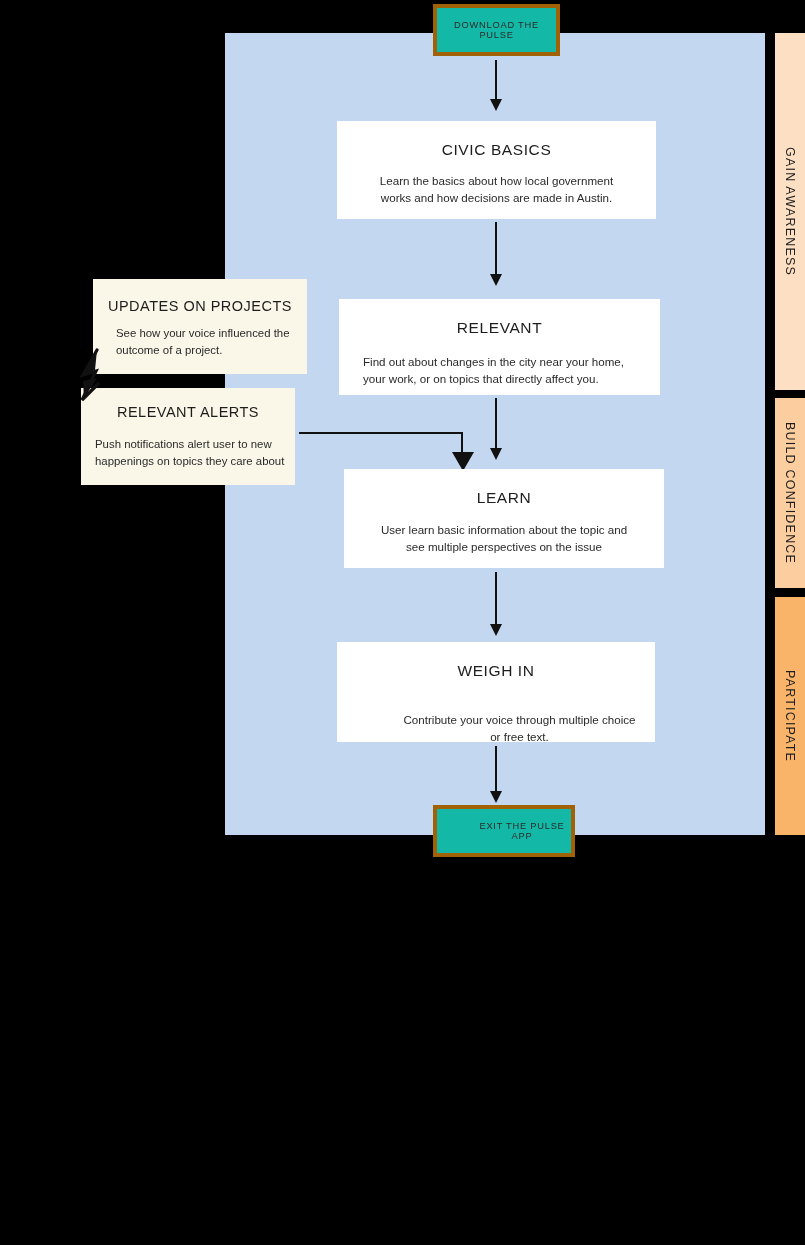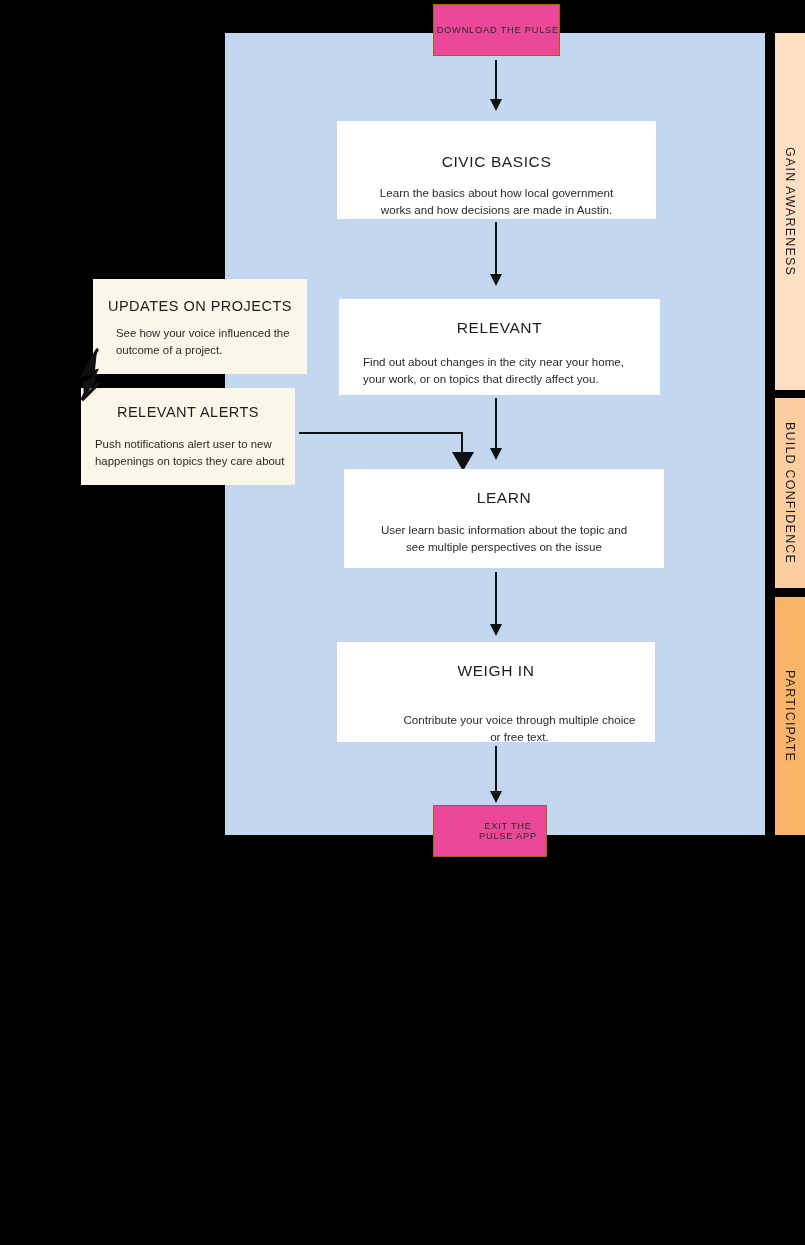--- a/index.html
+++ b/index.html
@@ -46,41 +46,41 @@
     text-align: center;
     white-space: pre-line;
   }
   .flow-desc.left {
     text-align: left;
   }
 
   
   .terminal-box {
     position: absolute;
-    background: #ec4899;
-    border: 1px solid #a16207;
+    background: #14b8a6;
+    border: 4px solid #a16207;
     box-sizing: border-box;
     display: flex;
     align-items: center;
     justify-content: flex-end;
   }
   .terminal-label {
     font-size: 9.3px;
     letter-spacing: 0.75px;
     color: #2a2a2a;
     text-align: center;
   }
 
   
   #box-download { left: 433px; top: 4px;   width: 127px; height: 52px; }
-  #box-civic    { left: 337px; top: 121px; width: 319px; height: 98px; padding-top: 26px; }
+  #box-civic    { left: 337px; top: 121px; width: 319px; height: 98px; padding-top: 14px; }
   #box-explore  { left: 339px; top: 299px; width: 321px; height: 96px; padding-top: 10px; }
   #box-learn    { left: 344px; top: 469px; width: 320px; height: 99px; padding-top: 14px; }
   #box-weighin  { left: 337px; top: 642px; width: 318px; height: 100px; padding-top: 14px; }
-  #box-exit     { left: 433px; top: 805px; width: 114px; height: 52px; padding-left: 36px; }
+  #box-exit     { left: 433px; top: 805px; width: 142px; height: 52px; padding-left: 36px; }
 
   #box-civic   .flow-desc { margin: 13px 26px 0 26px; }
   #box-explore .flow-desc { margin: 16px 24px 0 24px; text-align: left; }
   #box-learn   .flow-desc { margin: 14px 28px 0 28px; }
   #box-weighin .flow-desc { margin: 31px 0 0 47px; text-align: center; }
 
   #box-civic   .flow-title { margin-top: 6px; }
   #box-explore .flow-title { margin-top: 10px; }
   #box-learn   .flow-title { margin-top: 6px; }
   #box-weighin .flow-title { margin-top: 6px; }

